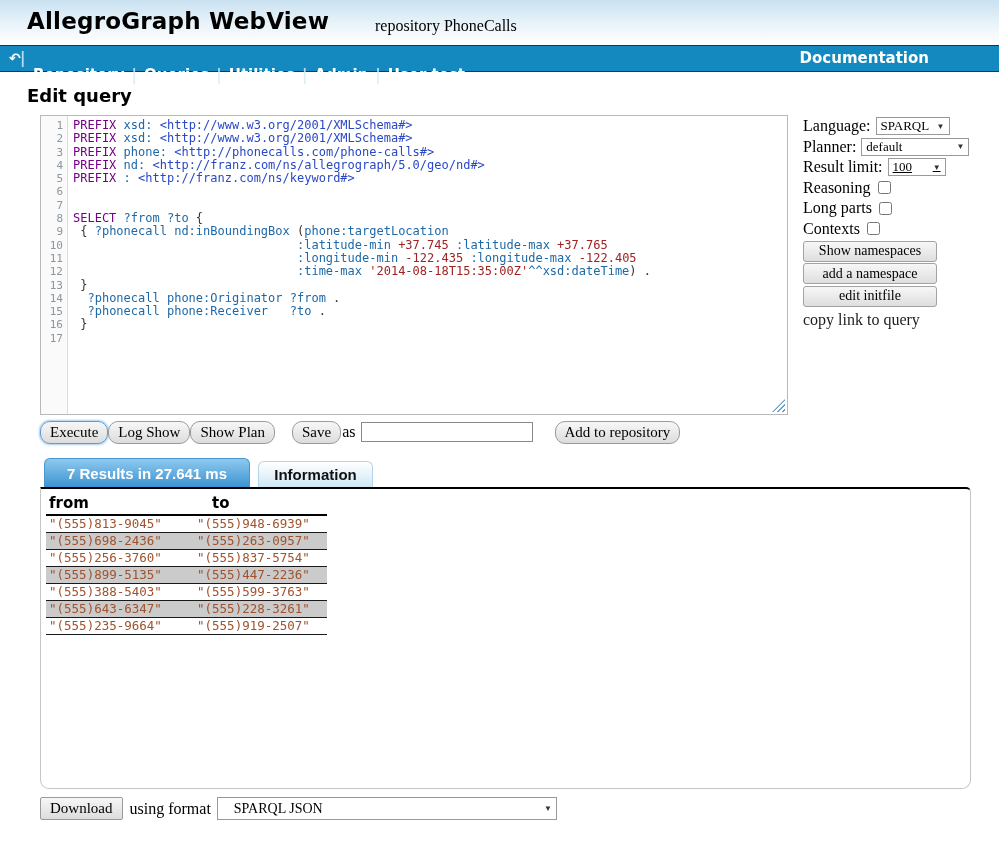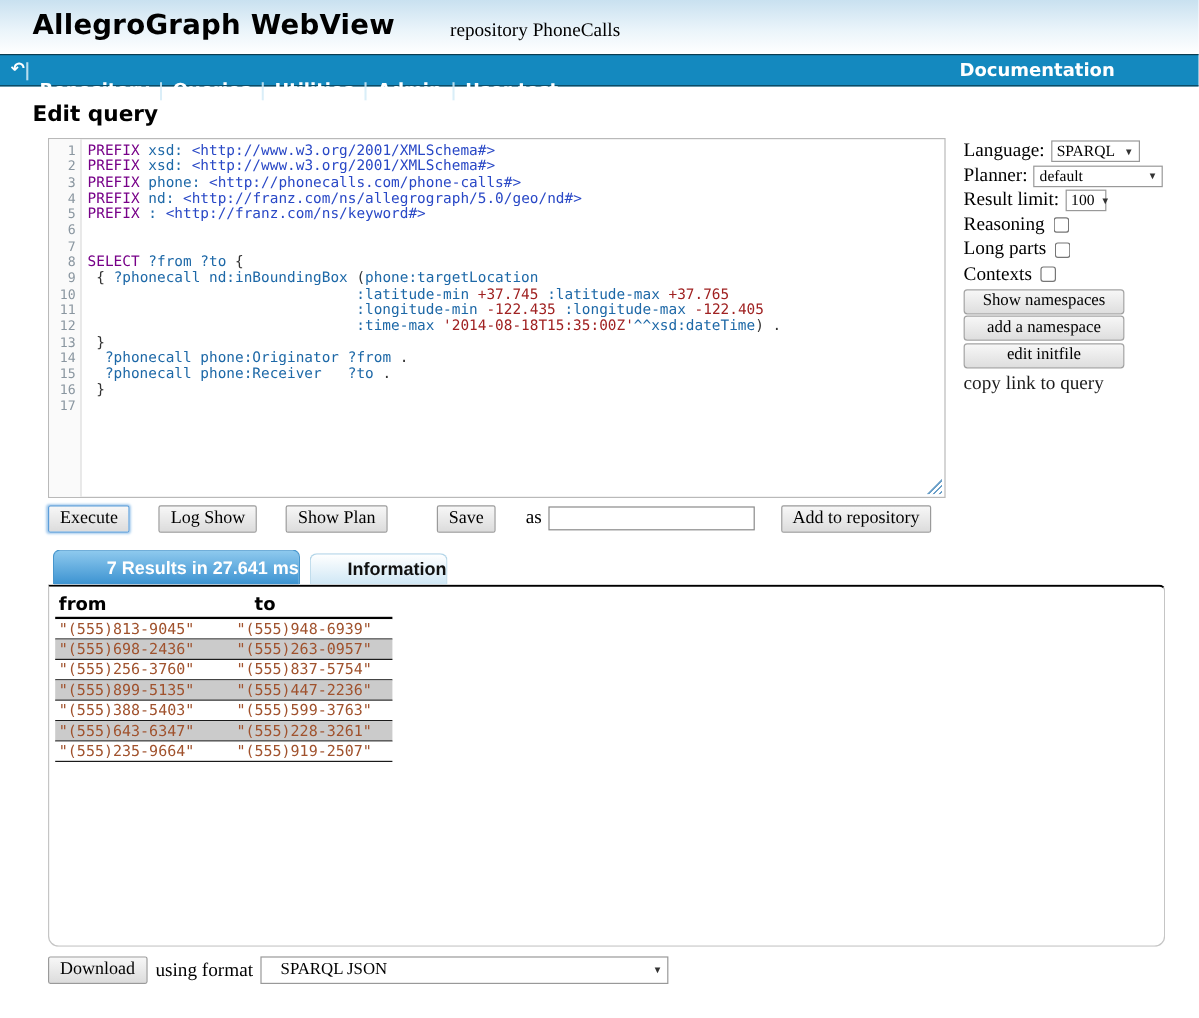--- a/index.html
+++ b/index.html
@@ -50,40 +50,40 @@
   
   .sidebar { position:absolute; left:803px; top:116px; width:168px; }
   .opt-row { display:flex; align-items:center; height:20.5px; font:16px "Liberation Serif", serif; color:#000; }
   .opt-label { margin-right:5px; white-space:nowrap; }
   .fake-select { display:inline-flex; align-items:center; justify-content:space-between;
     border:1px solid #999; background:#fff; height:18px; padding:0 4px;
     font:13px "Liberation Serif", serif; cursor:pointer; }
   .sel-arrow { font-size:8px; color:#333; margin-left:5px; }
   .sel-language { width:74px; }
   .sel-planner  { width:108px; }
-  .sel-limit    { width:34px; }
+  .sel-limit    { width:58px;text-decoration:underline; }
   .cb { width:13px; height:13px; margin-left:2px; cursor:pointer; }
   .side-btn { display:block; width:134px; height:21px; margin:1.5px 0;
     background:linear-gradient(#f7f7f7,#dedede); border:1px solid #a2a2a2; border-radius:3px;
     font:14px "Liberation Serif", serif; color:#000; cursor:pointer; }
   .copy-link { margin-top:4px; font:16px "Liberation Serif", serif; color:#1c1c1c; cursor:pointer; }
 
   
   .actions { position:absolute; left:40px; top:420px; height:24px; display:flex; align-items:center; }
   .btn { background:linear-gradient(#f7f7f7,#dcdcdc); border:1px solid #9a9a9a; border-radius:2px;
     font:15px "Liberation Serif", serif; color:#000; padding:2px 9px 3px; height:23px; cursor:pointer; }
   .btn-focus { border:1px solid #5b9dd9; box-shadow:0 0 2px 1px #a8cdee; }
-  .actions .btn { margin-right:24px; }
+  .actions .btn { margin-right:0;border-radius:10px; }
   .sp-med { width:17px; }
   .as-label { font:16px "Liberation Serif", serif; margin:0 5px 0 1px; }
   .save-input { width:172px; height:20px; border:1px solid #8a8a8a; font:13px "Liberation Sans", sans-serif; padding:0 3px; }
   .sp-big { width:22px; }
 
   
-  .tab { position:absolute; text-align:right; cursor:pointer;
+  .tab { position:absolute; text-align:center; cursor:pointer;
     font:bold 15px "Liberation Sans", sans-serif; border-radius:6px 6px 0 0; }
   .results-tab { left:44px; top:458px; width:206px; height:29px; line-height:29px;
     background:linear-gradient(#8ec9ee,#3c93d1); color:#fff; border:1px solid #4796cd; border-bottom:none; }
   .info-tab { left:258px; top:461px; width:115px; height:26px; line-height:25px;
     background:linear-gradient(#ffffff,#cfe7f5); color:#111; border:1px solid #b3d5e8; border-bottom:none; }
 
   
   .panel { position:absolute; left:40px; top:487px; width:931px; height:302px;
     background:#fff; border:1px solid #c5c5c5; border-top:2px solid #000;
     border-radius:0 5px 9px 9px; }

